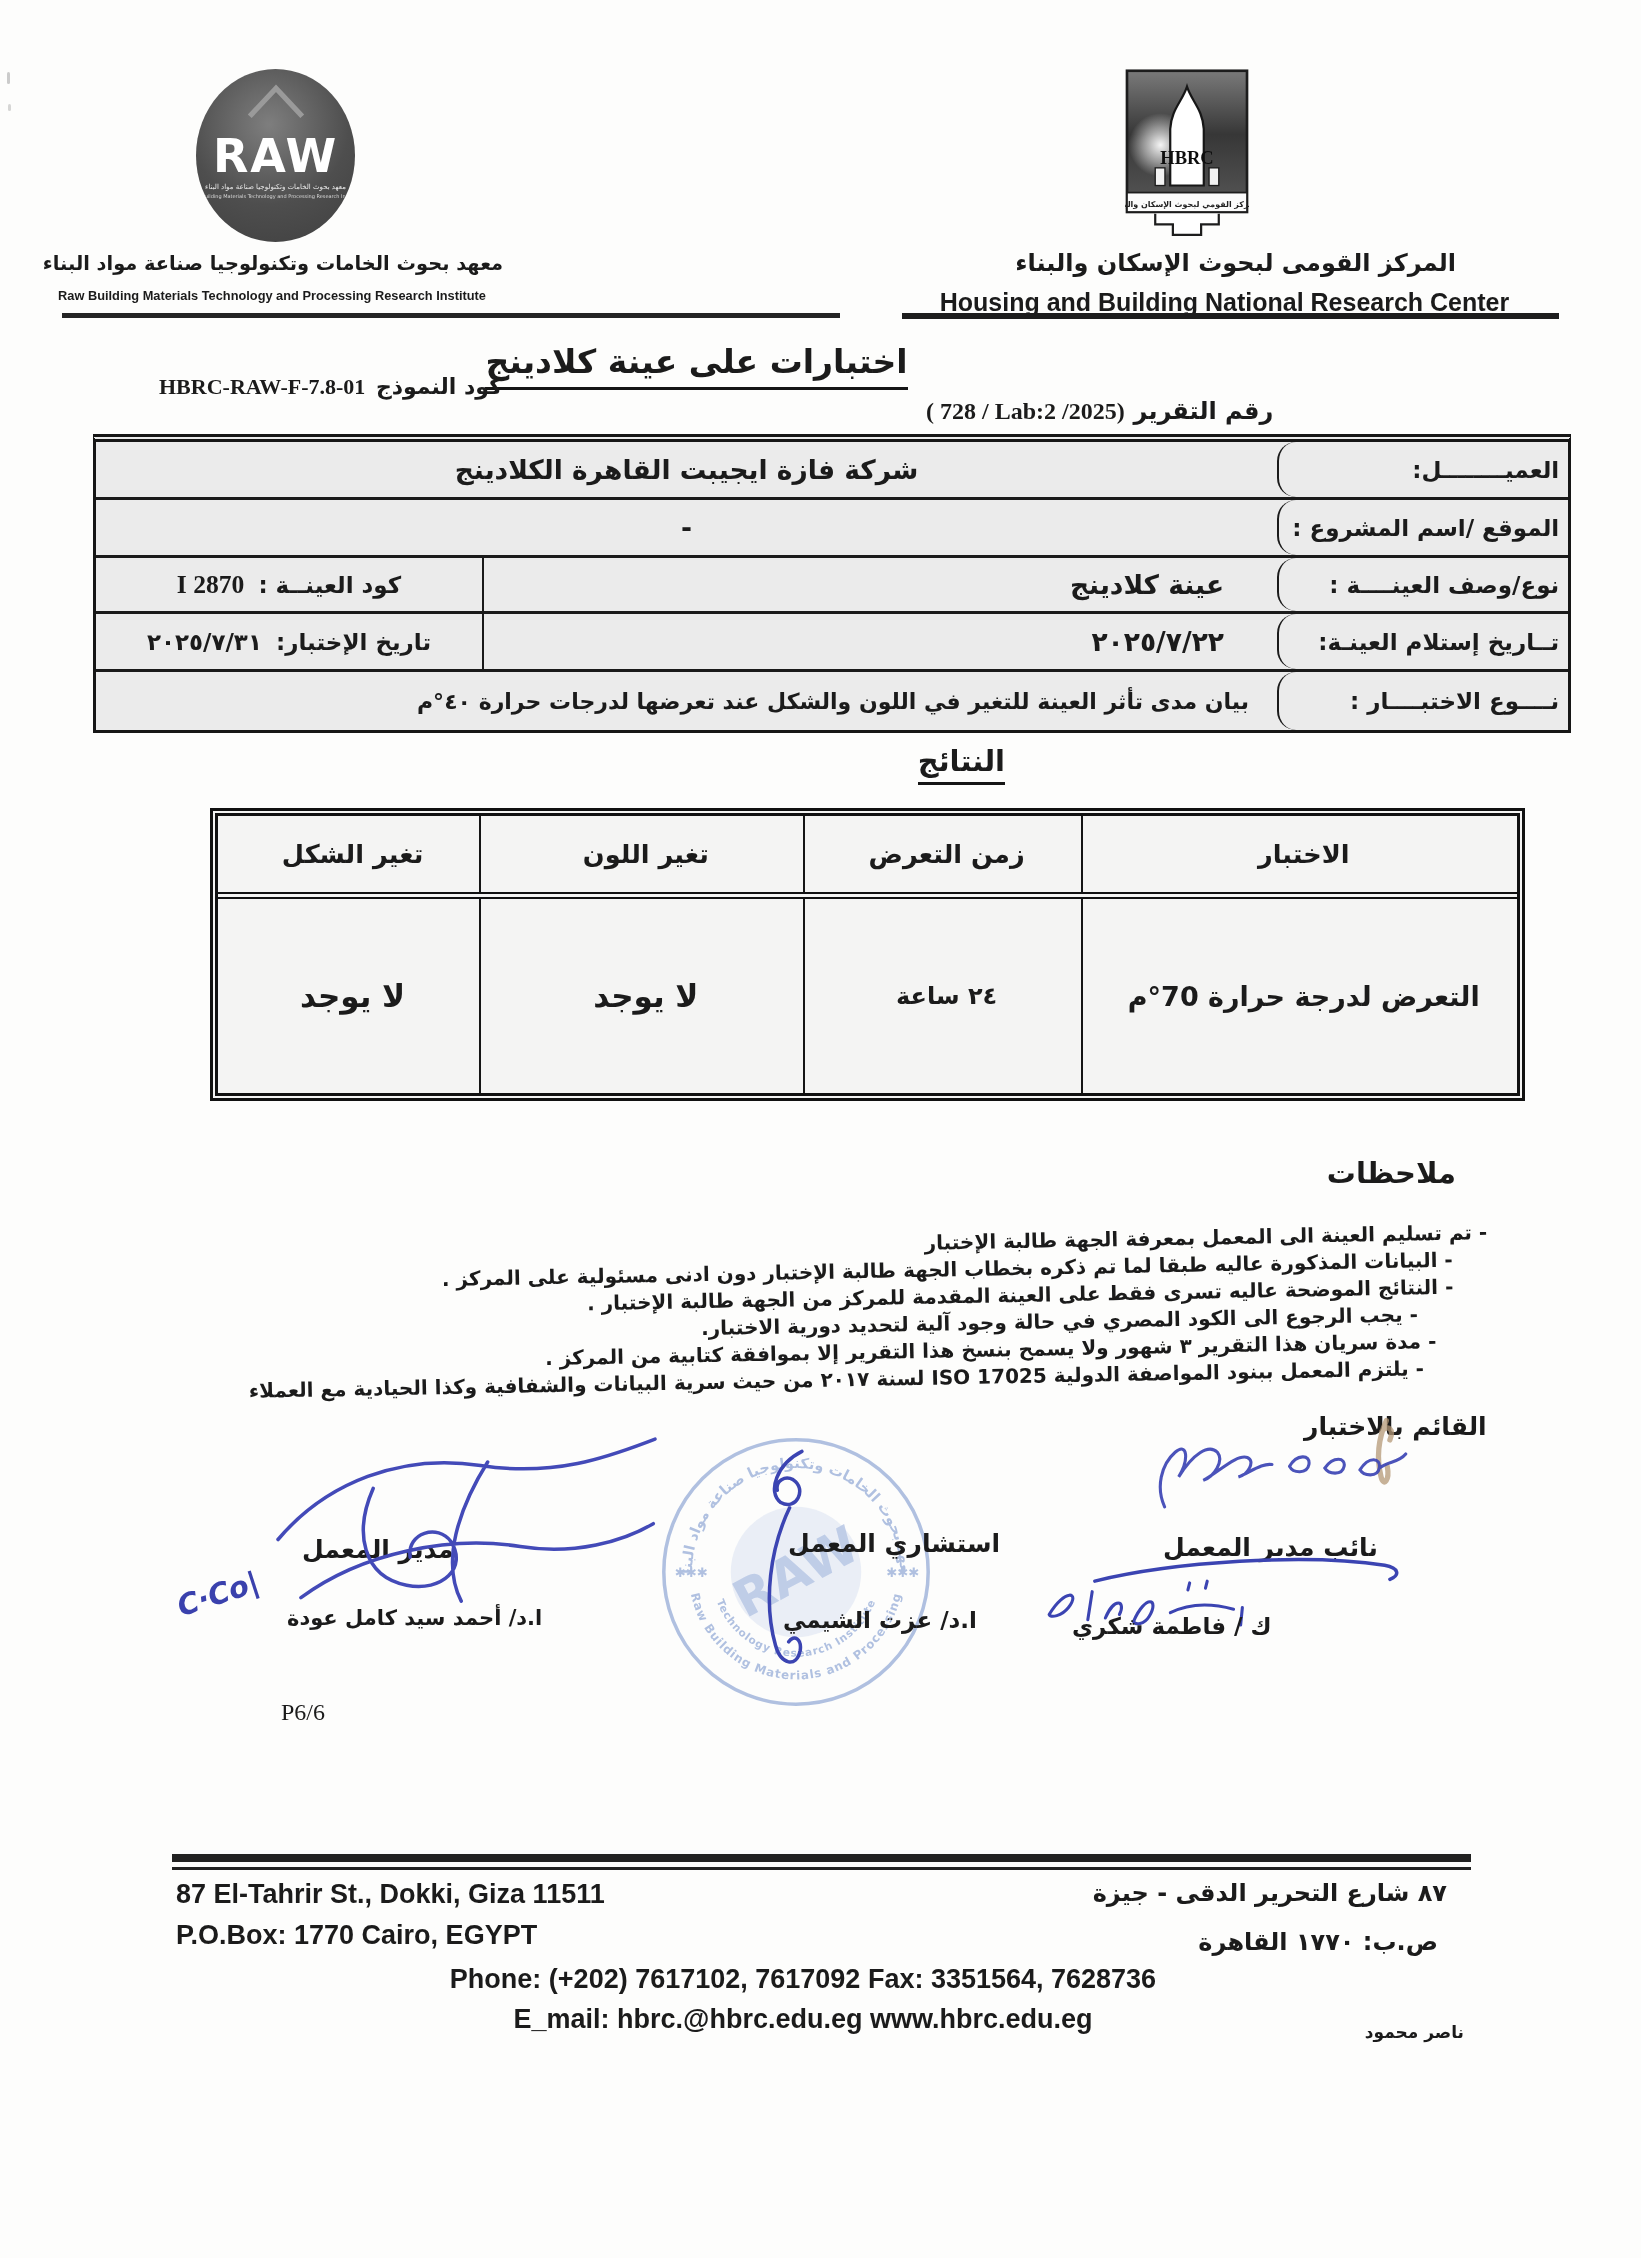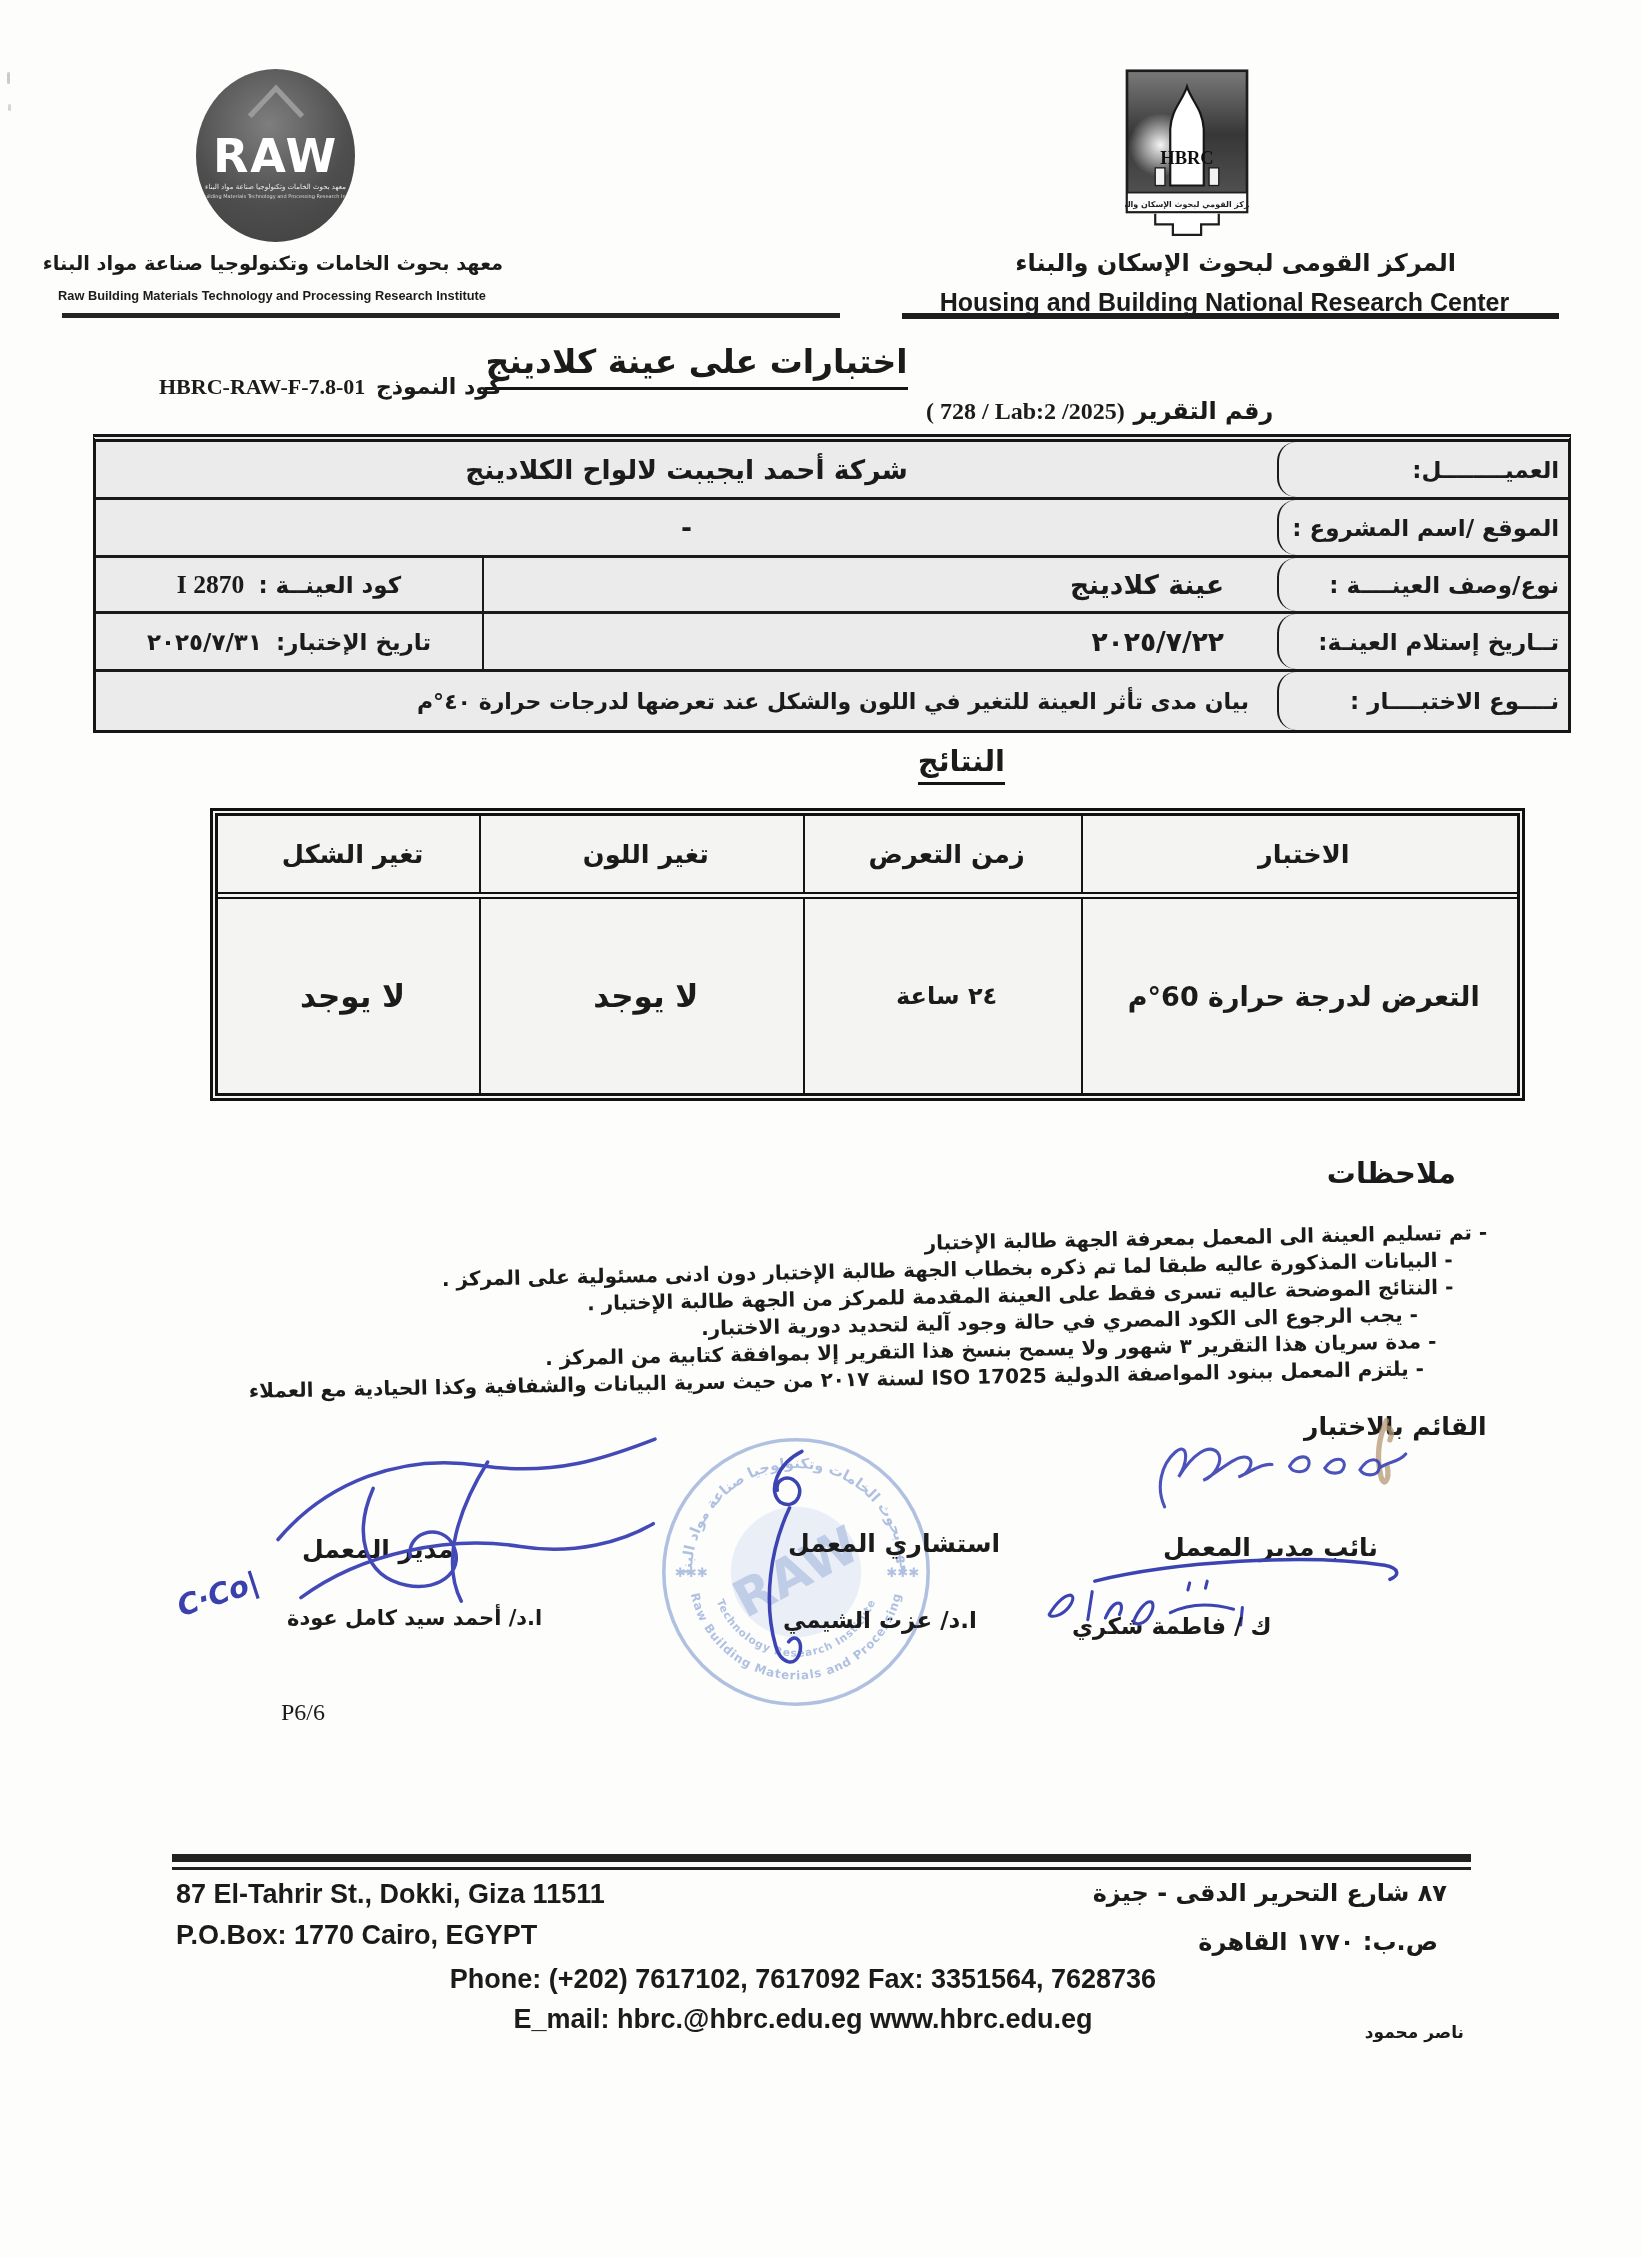--- a/index.html
+++ b/index.html
@@ -162,21 +162,21 @@
     <span class="code" dir="ltr">HBRC-RAW-F-7.8-01</span>
   </div>
   <div class="abs" id="report-no" dir="rtl">
     <span>رقم التقرير</span>
     <span class="val" dir="ltr">( 728 / Lab:2 /2025)</span>
   </div>
 
   <div class="abs" id="info-table" dir="rtl">
     <div class="it-row r1">
       <div class="it-label">العميــــــــل:</div>
-      <div class="it-value">شركة أحمد ايجيبت لالواح الكلادينج</div>
+      <div class="it-value">شركة فازة ايجيبت القاهرة الكلادينج</div>
     </div>
     <div class="it-row r2">
       <div class="it-label">الموقع /اسم المشروع :</div>
       <div class="it-value">-</div>
     </div>
     <div class="it-row r3">
       <div class="it-label">نوع/وصف العينــــة :</div>
       <div class="it-value right">عينة كلادينج</div>
       <div class="it-sub">
         <span>كود العينــة :</span>
@@ -202,21 +202,21 @@
   </div>
 
   <div class="abs" id="res-table" dir="rtl">
     <div class="res-row res-head">
       <div class="rc1">الاختبار</div>
       <div class="rc2">زمن التعرض</div>
       <div class="rc3">تغير اللون</div>
       <div class="rc4">تغير الشكل</div>
     </div>
     <div class="res-row res-body">
-      <div class="rc1">التعرض لدرجة حرارة 60°م</div>
+      <div class="rc1">التعرض لدرجة حرارة 70°م</div>
       <div class="rc2">٢٤ ساعة</div>
       <div class="rc3">لا يوجد</div>
       <div class="rc4">لا يوجد</div>
     </div>
   </div>
 
   <div class="abs" id="notes-heading" dir="rtl">ملاحظات</div>
   <div class="abs" id="notes-list">
     <div>- تم تسليم العينة الى المعمل بمعرفة الجهة طالبة الإختبار</div>
     <div>- البيانات المذكورة عاليه طبقا لما تم ذكره بخطاب الجهة طالبة الإختبار  دون ادنى مسئولية على المركز .</div>

